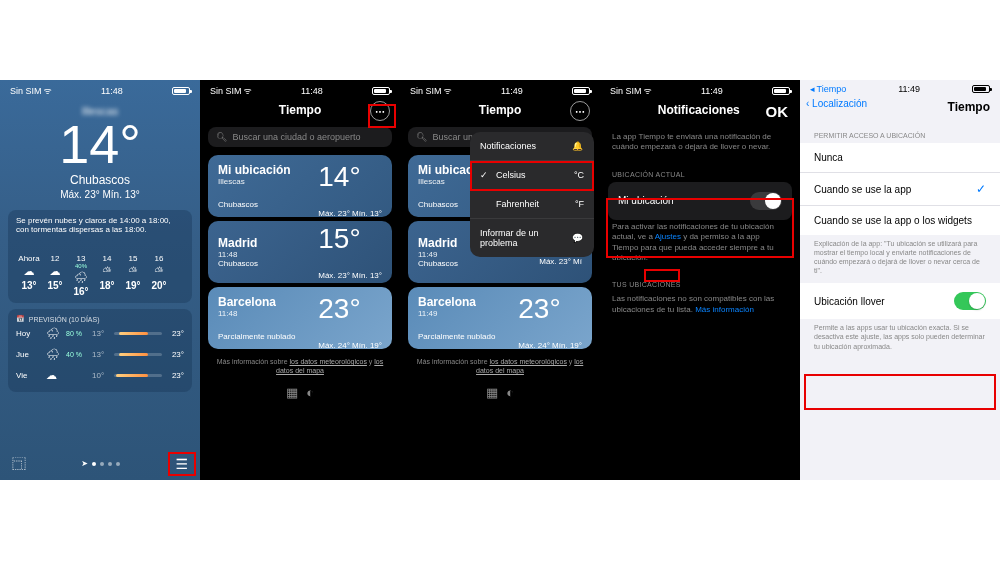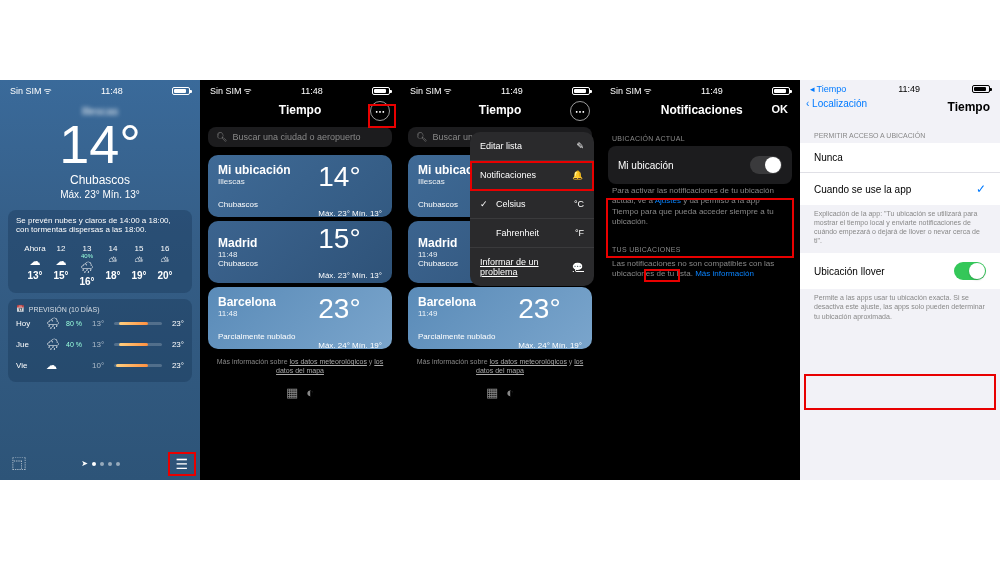--- a/index.html
+++ b/index.html
@@ -17,21 +17,21 @@
 .bat .fill { position: absolute; left: 1px; top: 1px; bottom: 1px; width: 75%; background: currentColor; border-radius: 1px; }
 
 
 .p1 { background: linear-gradient(180deg, #3a6a9a 0%, #355e87 40%, #2d5478 100%); }
 .p1 .hero { text-align: center; padding: 6px 0 4px; }
 .p1 .loc { font-size: 11px; opacity: 0.9; filter: blur(2px); margin-bottom: 0; }
 .p1 .bigtemp { font-size: 54px; font-weight: 200; line-height: 1; }
 .p1 .cond { font-size: 12px; margin-top: 2px; }
 .p1 .minmax { font-size: 10px; margin-top: 2px; }
 .p1 .card { background: rgba(20,50,80,0.35); border-radius: 8px; margin: 6px 8px; padding: 6px 8px; font-size: 8px; }
-.p1 .hourrow { display: flex; justify-content: center; margin-top: 10px; }
+.p1 .hourrow { display: flex; justify-content: flex-start; margin-top: 20px; }
 .p1 .hour { text-align: center; width: 26px; }
 .p1 .hour .icn { font-size: 11px; margin: 2px 0; }
 .p1 .hour .pct { font-size: 6px; color: #9fd; }
 .p1 .hour .t { font-weight: 600; font-size: 10px; }
 .p1 .days .drow { display: flex; align-items: center; padding: 4px 0; gap: 0; }
 .p1 .days .dname { width: 30px; }
 .p1 .days .dicn { width: 20px; font-size: 11px; }
 .p1 .days .dpct { width: 26px; font-size: 7px; color: #9fd; }
 .p1 .days .dlo { width: 22px; opacity: 0.6; }
 .p1 .days .bar { flex: 1; height: 3px; background: rgba(255,255,255,0.2); border-radius: 2px; position: relative; }
@@ -58,27 +58,27 @@
 .cc1 { background: linear-gradient(135deg, #3f6a96, #335a82); }
 .cc2 { background: linear-gradient(135deg, #3c648f, #2e5278); align-items: center; }
 .cc3 { background: linear-gradient(135deg, #5a8bb8, #7aa5cc); }
 .dark .foot { text-align: center; color: #888; font-size: 7px; padding: 4px 12px; line-height: 1.3; }
 .dark .foot a { color: #aaa; text-decoration: underline; }
 .dark .footicons { display: flex; justify-content: center; gap: 8px; margin-top: 6px; font-size: 13px; color: #888; }
 
 
 .menu { position: absolute; top: 52px; right: 6px; width: 124px; background: #2a2a2c; border-radius: 10px; overflow: hidden; z-index: 30; }
 .menu .mi { display: flex; justify-content: space-between; align-items: center; padding: 9px 10px; font-size: 9px; border-bottom: 1px solid #3a3a3c; }
-.menu .mi:last-child { border-bottom: none; text-decoration: underline; }
+.menu .mi:last-child { border-bottom: none; }
 .menu .mi .chk { width: 12px; font-size: 9px; }
 
 
 .p4 .ntitle { display: flex; justify-content: space-between; padding: 4px 12px 10px; }
 .p4 .ntitle .t { flex: 1; text-align: center; font-size: 12px; font-weight: 600; }
-.p4 .ntitle .ok { font-size: 11px; font-weight: 600; }
+.p4 .ntitle .ok { font-size: 15px; font-weight: 600; }
 .p4 .desc { color: #888; font-size: 8px; padding: 2px 12px 10px; line-height: 1.3; }
 .p4 .sh { color: #888; font-size: 7px; text-transform: uppercase; padding: 8px 12px 4px; letter-spacing: 0.3px; }
 .p4 .srow { background: #1c1c1e; margin: 0 8px; padding: 10px; border-radius: 8px; display: flex; justify-content: space-between; align-items: center; font-size: 10px; }
 .p4 .toggle { width: 32px; height: 18px; background: #3a3a3c; border-radius: 9px; position: relative; }
 .p4 .toggle .knob { width: 16px; height: 16px; background: #fff; border-radius: 50%; position: absolute; right: 1px; top: 1px; }
 .p4 .blue { color: #0a84ff; text-align: right; }
 
 
 .p5 { background: #f2f2f7; color: #000; }
 .p5 .status { color: #000; }
@@ -330,24 +330,20 @@
           </div>
         </div>
       </div>
   <div class="foot"><span>Más información sobre</span> <a>los datos meteorológicos</a><span> y </span><a>los datos del mapa</a></div>
   <div class="footicons">
         <span>▦</span>
         <span>◐</span>
       </div>
   <div class="menu">
     <div class="mi">
-          <span>Editar lista</span>
-          <span>✎</span>
-        </div>
-    <div class="mi">
           <span>Notificaciones</span>
           <span>🔔</span>
         </div>
     <div class="mi">
           <span style="display:flex;gap:4px">
             <span class="chk">✓</span>
             <span>Celsius</span>
           </span>
           <span>°C</span>
         </div>
@@ -377,20 +373,21 @@
           <span class="bat">
             <span class="fill"></span>
           </span>
         </span>
       </div>
   <div class="ntitle">
     <span style="width:20px"></span>
     <span class="t">Notificaciones</span>
     <span class="ok">OK</span>
   </div>
+  <div class="desc">La app Tiempo te enviará una notificación de cuándo empezará o dejará de llover o nevar.</div>
   <div class="sh">UBICACIÓN ACTUAL</div>
   <div class="srow">
     <span>Mi ubicación</span>
     <span class="toggle">
           <span class="knob"></span>
         </span>
   </div>
   <div class="desc">
     <span>Para activar las notificaciones de tu ubicación actual, ve a </span><span class="blue">Ajustes</span><span> y da permiso a la app Tiempo para que pueda acceder siempre a tu ubicación.</span>
   </div>
@@ -420,20 +417,23 @@
     <span class="t">Tiempo</span>
   </div>
   <div class="sh">PERMITIR ACCESO A UBICACIÓN</div>
   <div class="group" id="opts5">
         <div class="row">
           <span>Nunca</span>
         </div>
         <div class="row">
           <span>Cuando se use la app</span>
           <span class="chk">✓</span>
+        </div>
+        <div class="row">
+          <span>Cuando se use la app o los widgets</span>
         </div>
       </div>
   <div class="ftxt">Explicación de la app: "Tu ubicación se utilizará para mostrar el tiempo local y enviarte notificaciones de cuándo empezará o dejará de llover o nevar cerca de ti".</div>
   <div class="group">
     <div class="row">
       <span>Ubicación llover</span>
       <span class="gtoggle">
             <span class="knob"></span>
           </span>
     </div>

